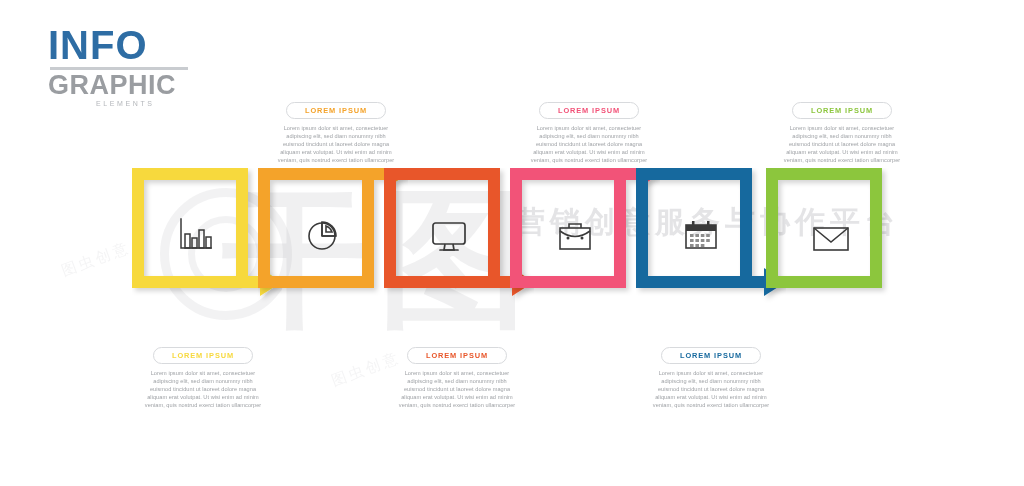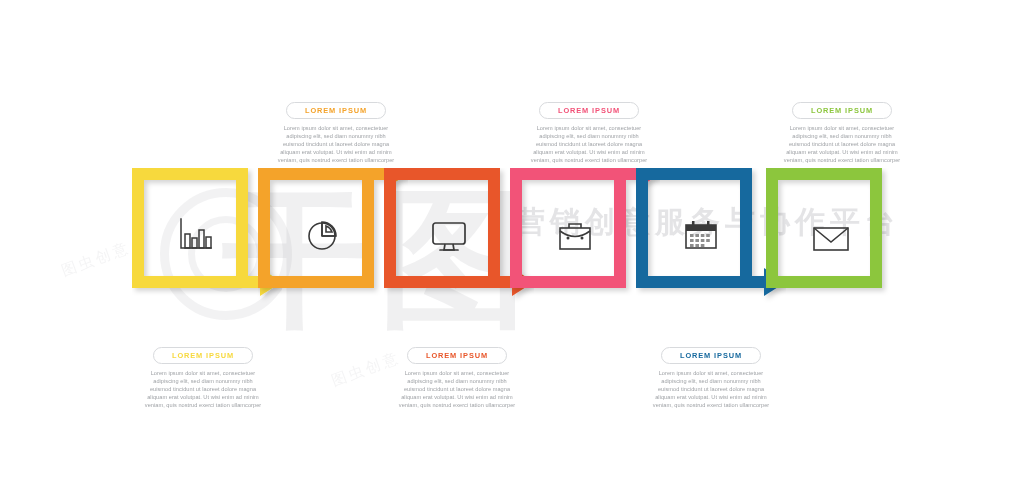--- a/index.html
+++ b/index.html
@@ -103,20 +103,26 @@
 
   <div class="wm">
     <div class="wm-ring" style="left:160px; top:188px; width:132px; height:132px;"></div>
     <div class="wm-ring" style="left:188px; top:216px; width:76px; height:76px; border-width:7px;"></div>
     <div class="wm-big">干图</div>
     <div class="wm-text wm-cn1">营销创意服务与协作平台</div>
     <div class="wm-diag" style="left:60px; top:250px;">图虫创意</div>
     <div class="wm-diag" style="left:330px; top:360px;">图虫创意</div>
   </div>
 
+  <div class="logo">
+    <div class="logo-info">INFO</div>
+    <div class="logo-rule"></div>
+    <div class="logo-graphic">GRAPHIC</div>
+    <div class="logo-elements">ELEMENTS</div>
+  </div>
 
   <div class="flow">
 
     <svg class="step-svg" style="left:132px;" width="150" height="140" viewBox="0 0 150 140">
       <defs>
         <filter id="sh1" x="-20%" y="-20%" width="150%" height="150%">
           <feDropShadow dx="3" dy="3" stdDeviation="2.5" flood-color="#000" flood-opacity="0.17"></feDropShadow>
         </filter>
       </defs>
       <g filter="url(#sh1)">

